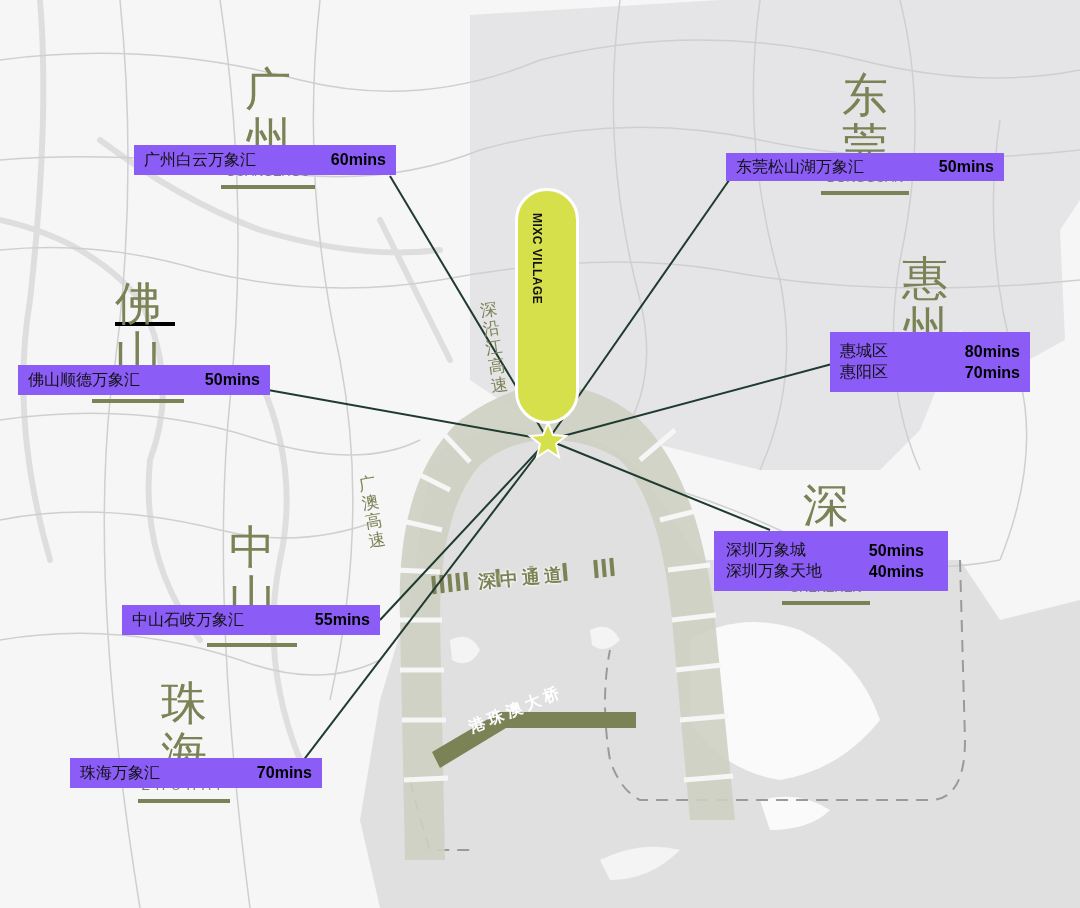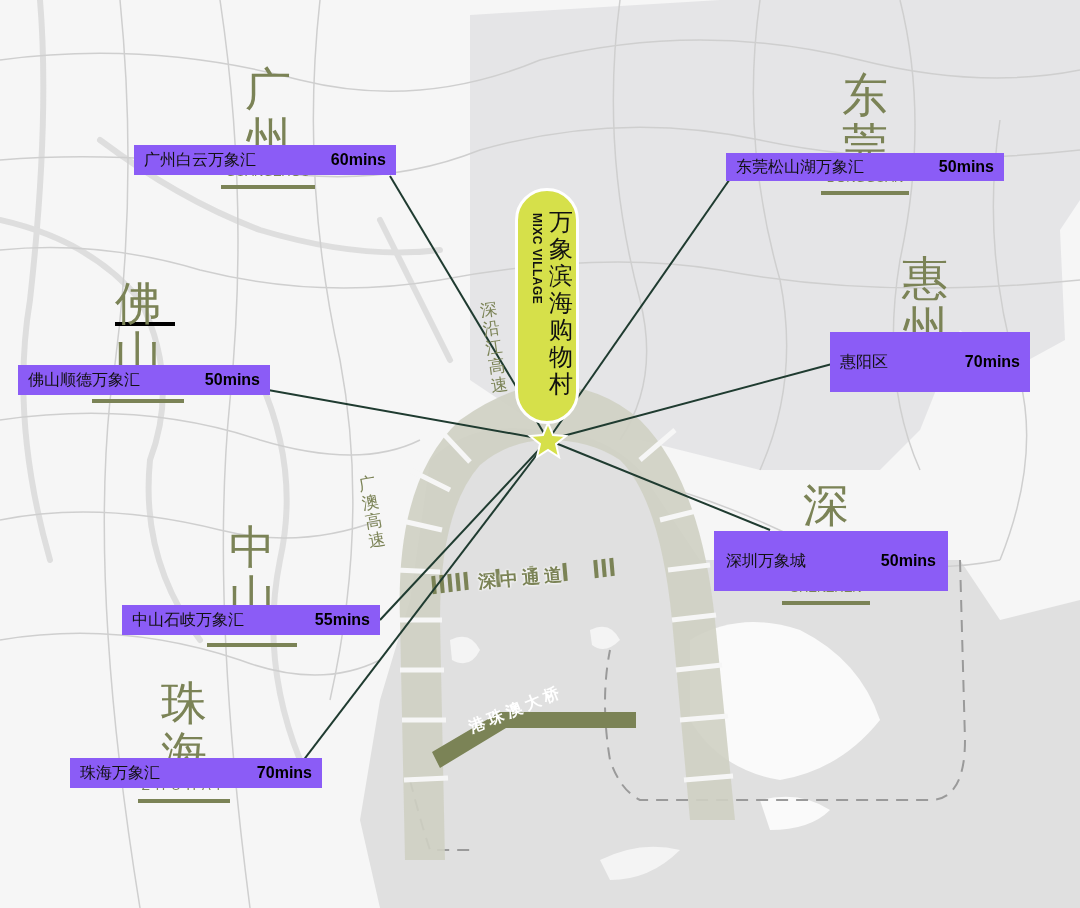--- a/index.html
+++ b/index.html
@@ -110,21 +110,20 @@
     <line x1="832" y1="364" x2="548" y2="440"></line>
     <line x1="770" y1="530" x2="548" y2="440"></line>
     <line x1="380" y1="620" x2="548" y2="440"></line>
     <line x1="296" y1="770" x2="548" y2="440"></line>
   </g>
 
   <polygon points="548,423 553,435 566,436 556,444 559,457 548,450 537,457 540,444 530,436 543,435" fill="#d6e04a" stroke="#ffffff" stroke-width="2"></polygon>
 </svg>
 
 <div class="pill">
-  <div class="cn">万象滨海购物村</div>
   <div class="en">MIXC VILLAGE</div>
 </div>
 
 <div class="city" style="left:218px; top:64px; width:100px;">
   <div class="cn">广州</div>
   <div class="en">GUANGZHOU</div>
   <div class="rule" style="width:94px;"></div>
 </div>
 <div class="tag" style="left:134px; top:145px; width:262px; height:30px;">
   <div class="row">
@@ -157,34 +156,42 @@
     </div>
 </div>
 
 <div class="city" style="left:880px; top:253px; width:90px;">
   <div class="cn">惠州</div>
   <div class="en">HUIZHOU</div>
   <div class="rule" style="width:90px;"></div>
 </div>
 <div class="tag" style="left:830px; top:332px; width:200px; height:60px;">
   <div class="row">
+      <span class="place">惠城区</span>
+      <span class="time">80mins</span>
+    </div>
+  <div class="row">
       <span class="place">惠阳区</span>
       <span class="time">70mins</span>
     </div>
 </div>
 
 <div class="city" style="left:780px; top:447px; width:92px;margin-top:33px;">
   <div class="cn">深圳</div>
   <div class="en">SHENZHEN</div>
   <div class="rule" style="width:88px;"></div>
 </div>
-<div class="tag" style="left:714px; top:531px; width:234px; height:60px; padding:0 12px 0 12px;">
+<div class="tag" style="left:714px; top:531px; width:234px; height:60px; padding:0 24px 0 12px;">
   <div class="row">
       <span class="place">深圳万象城</span>
       <span class="time">50mins</span>
+    </div>
+  <div class="row">
+      <span class="place">深圳万象天地</span>
+      <span class="time">40mins</span>
     </div>
 </div>
 
 <div class="city" style="left:200px; top:522px; width:104px;">
   <div class="cn">中山</div>
   <div class="en">ZHONGSHAN</div>
   <div class="rule" style="width:90px;"></div>
 </div>
 <div class="tag" style="left:122px; top:605px; width:258px; height:30px;text-align:right;">
   <div class="row">

